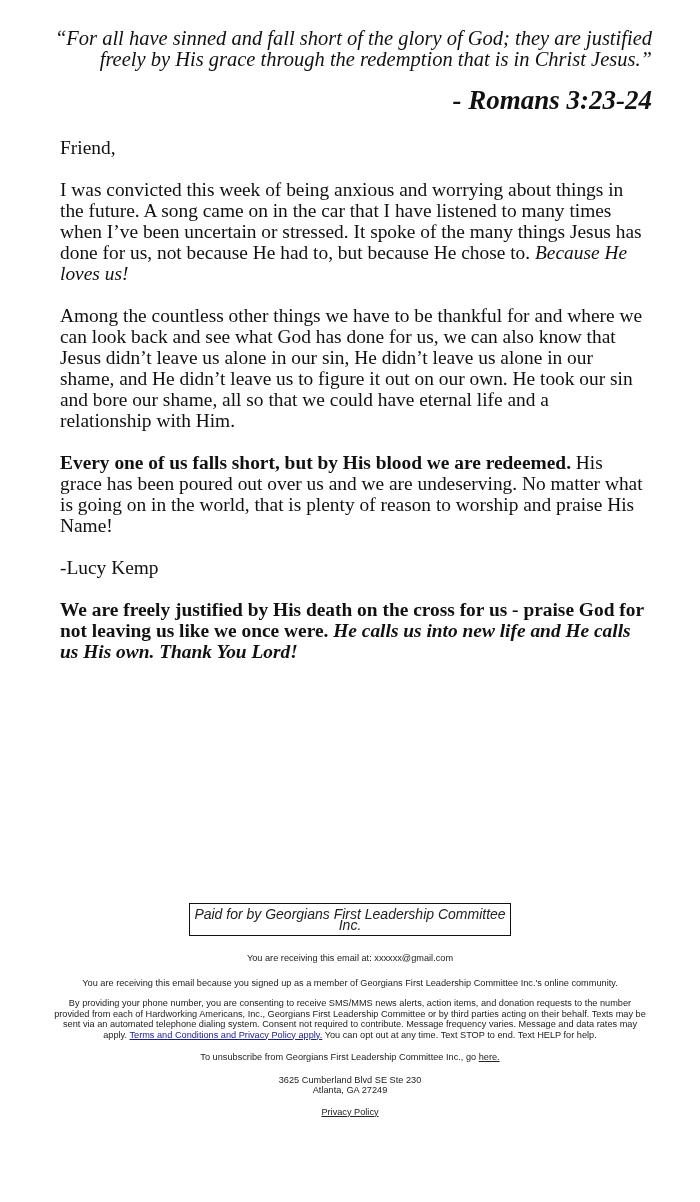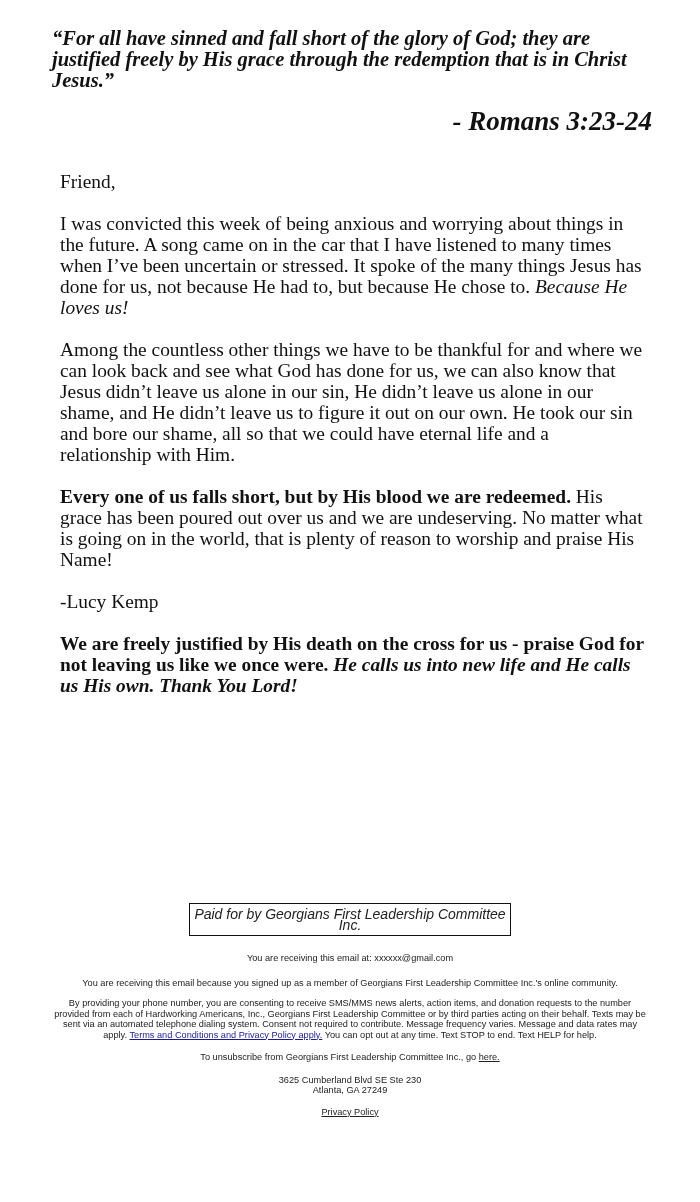--- a/index.html
+++ b/index.html
@@ -1,21 +1,21 @@
 <!DOCTYPE html>
 <html><head>
   <meta charset="utf-8">
   <style>
     html, body { margin: 0; padding: 0; background: #ffffff; }
     body { width: 700px; height: 1202px; position: relative; overflow: hidden; color: #111111; }
     .content { position: absolute; left: 60px; top: 28px; width: 585px; font-family: "DejaVu Serif", "Liberation Serif", serif; }
-    .quote { text-align: left; font-style: italic; font-weight: bold; font-size: 18.5px; line-height: 21px; margin: 0 0 0 -8px; width: 600px; font-family: "Liberation Serif", "DejaVu Serif", serif; font-size: 20.5px; }
+    .quote { text-align: right; font-style: italic; font-weight: normal; font-size: 18.5px; line-height: 21px; margin: 0 0 0 -8px; width: 600px; font-family: "Liberation Serif", "DejaVu Serif", serif; font-size: 20.5px; }
     .citation { text-align: right; font-style: italic; font-weight: bold; font-size: 27px; line-height: 21px; margin: 20px 0 0 -8px; width: 600px; font-family: "Liberation Serif", "DejaVu Serif", serif; }
     .body-text { font-family: "Liberation Serif", "DejaVu Serif", serif; font-size: 19.4px; line-height: 21px; margin: 0; }
-    .greeting { margin-top: 39px; }
+    .greeting { margin-top: 26px; }
     .para { margin-top: 21px; }
     .b { font-weight: bold; }
     .i { font-style: italic; }
     .footer { position: absolute; left: 50px; top: 903px; width: 600px; font-family: "Liberation Sans", "DejaVu Sans", sans-serif; font-size: 9.2px; line-height: 10.5px; color: #222222; text-align: center; }
     .paid-box { width: 320px; height: 31px; margin: 0 auto; border: 1.5px solid #111111; display: flex; align-items: center; justify-content: flex-start; font-size: 14px; font-style: italic; }
     .f-p { margin: 0; }
     .f-email { margin-top: 17px; }
     .f-reason { margin-top: 14px; }
     .f-consent { margin-top: 10px; }
     .f-unsub { margin-top: 12px; }

